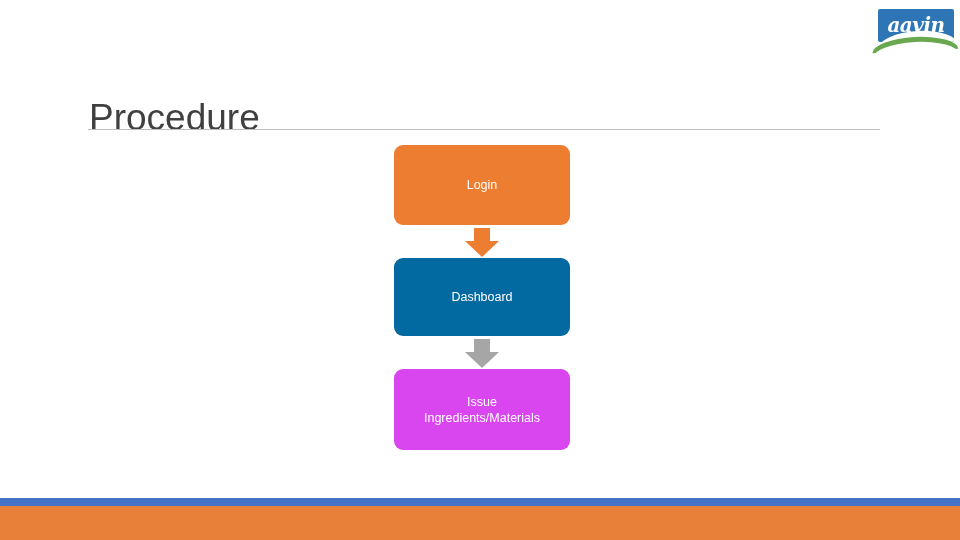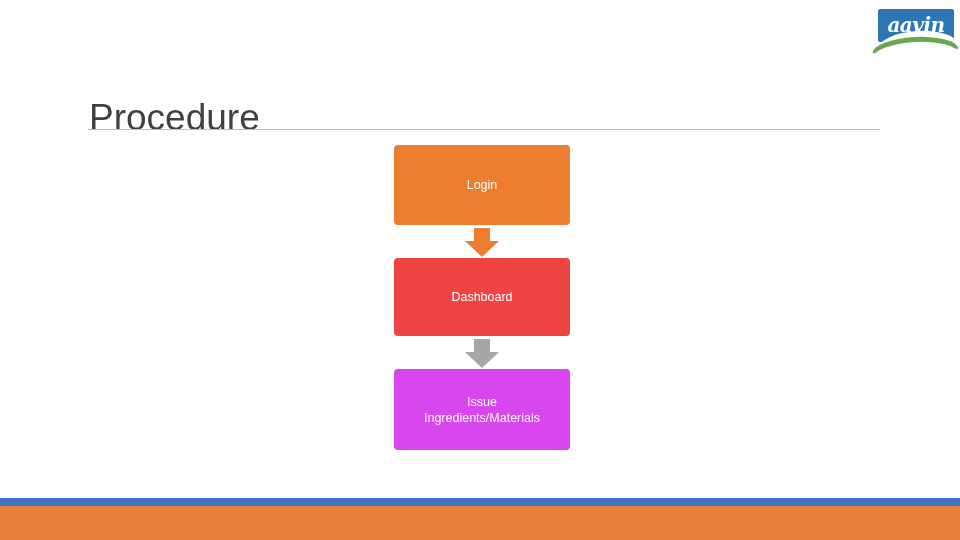--- a/index.html
+++ b/index.html
@@ -111,37 +111,37 @@
   
   .flow {
     position: absolute;
     left: 394px;
     top: 145px;
     width: 176px;
   }
   .flow-box {
     position: relative;
     width: 176px;
-    border-radius: 4px;
+    border-radius: 9px;
     color: #ffffff;
     font-size: 12.5px;
     line-height: 16px;
     text-align: center;
     display: flex;
     align-items: center;
     justify-content: center;
     box-sizing: border-box;
     padding: 4px 6px;
   }
   .flow-box .box-label {
     display: block;
     white-space: pre-line;
   }
   .box-login   { height: 80px; background: #ED7D31; }
-  .box-dash    { height: 78px; background: #ef4444; }
+  .box-dash    { height: 78px; background: #0369a1; }
   .box-issue   { height: 81px; background: #d946ef; }
 
   
   .flow-arrow {
     position: relative;
     width: 176px;
     height: 33px;
   }
   .flow-arrow .arrow-shape {
     position: absolute;

